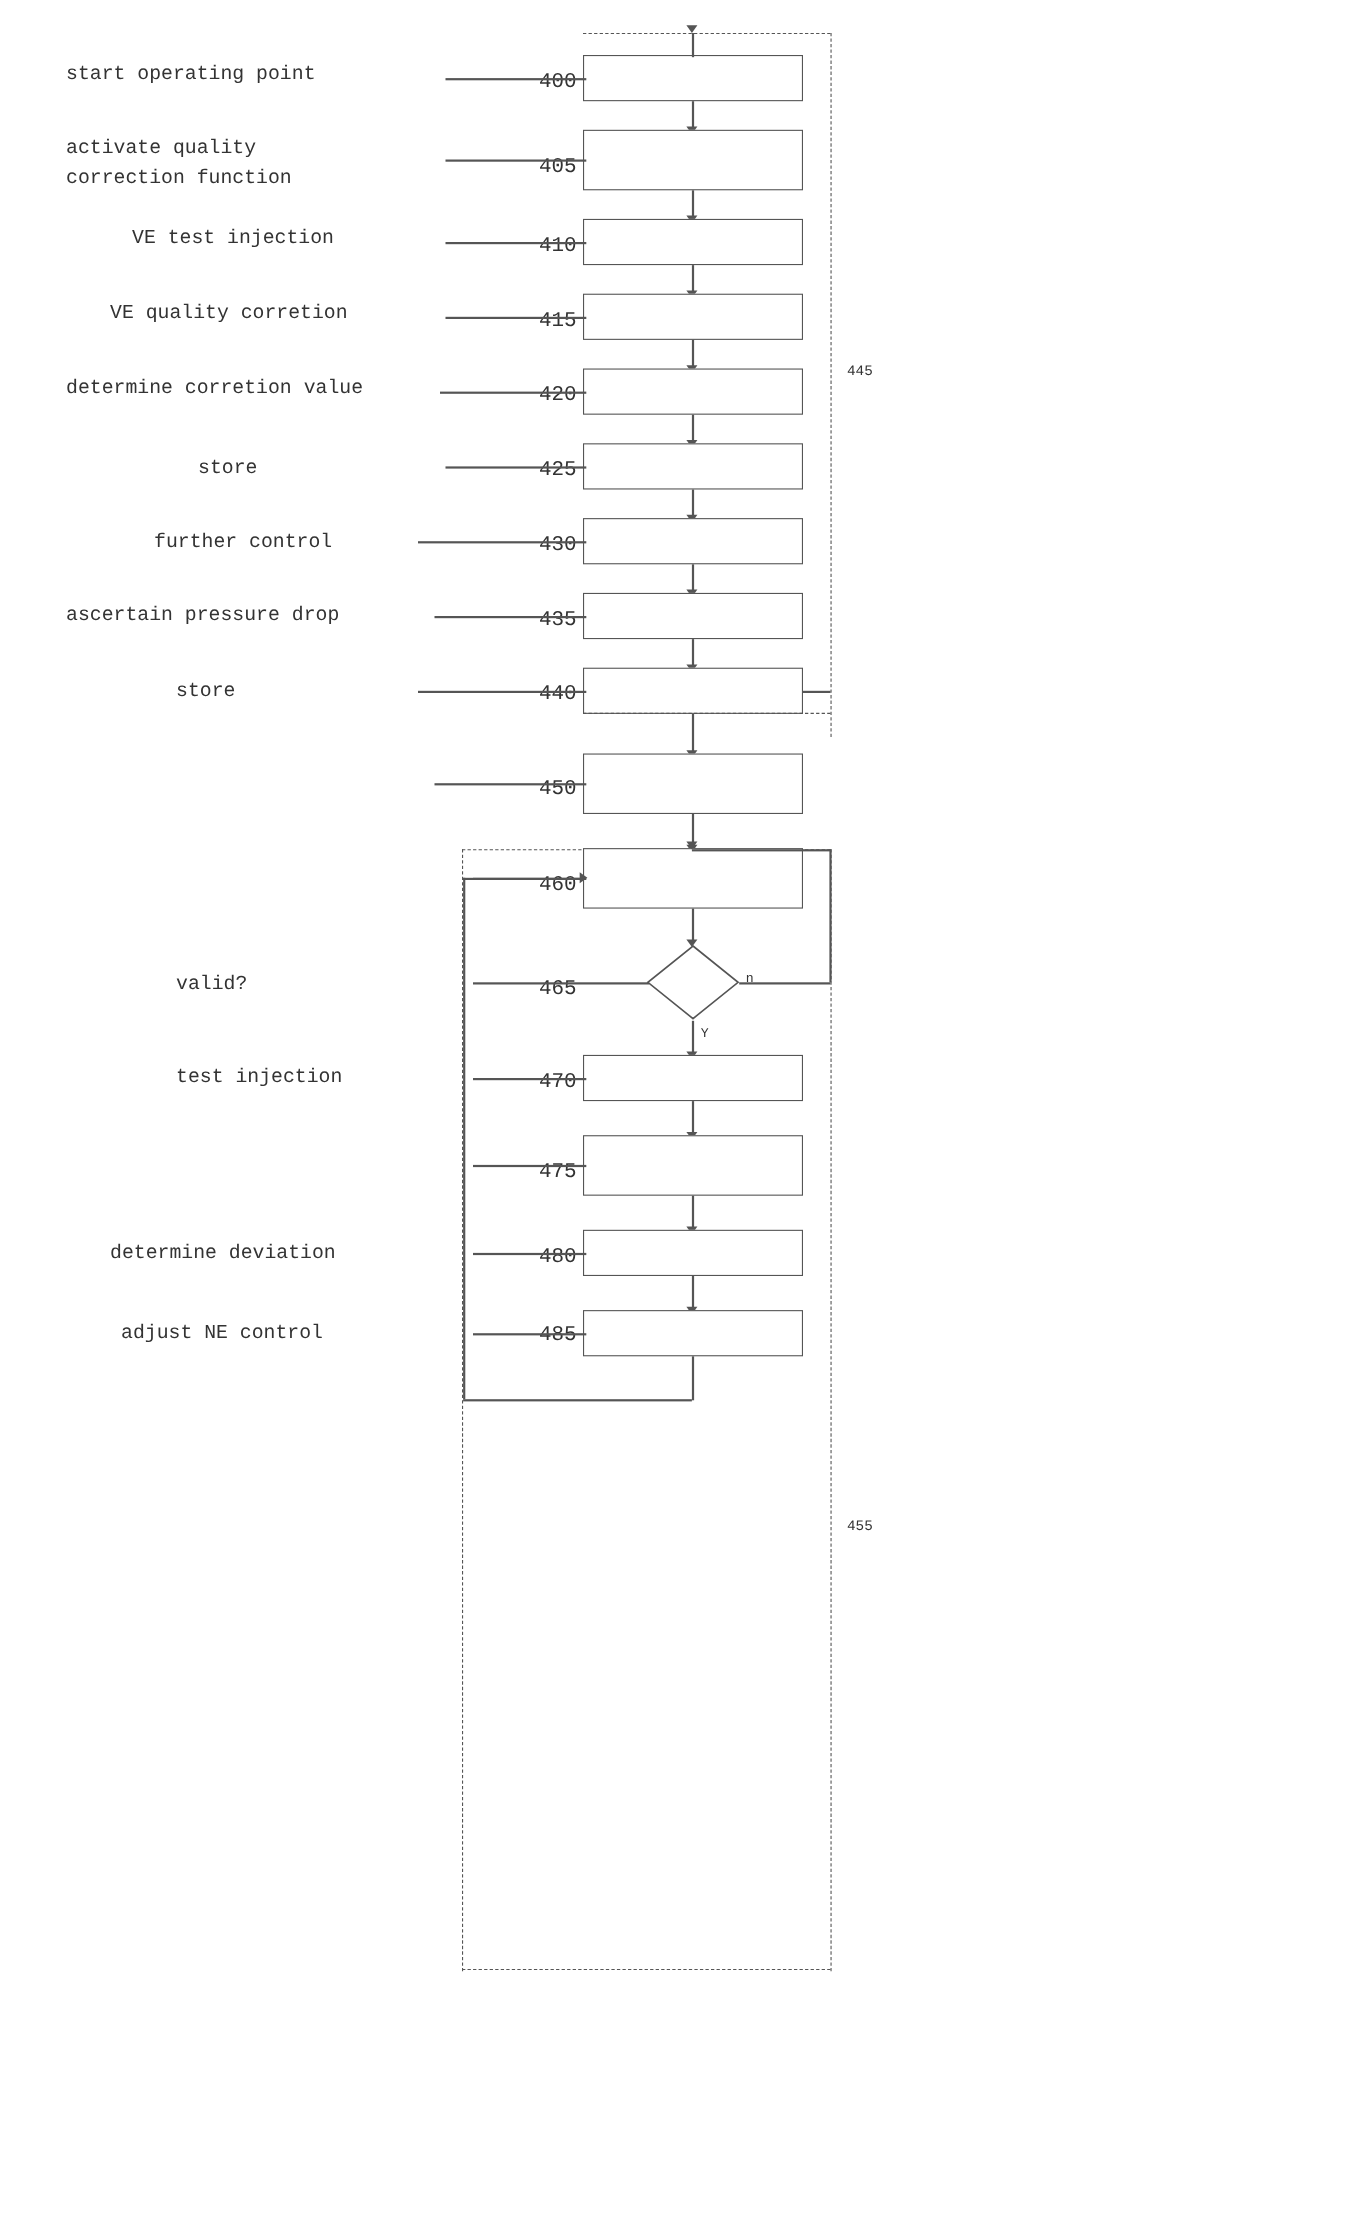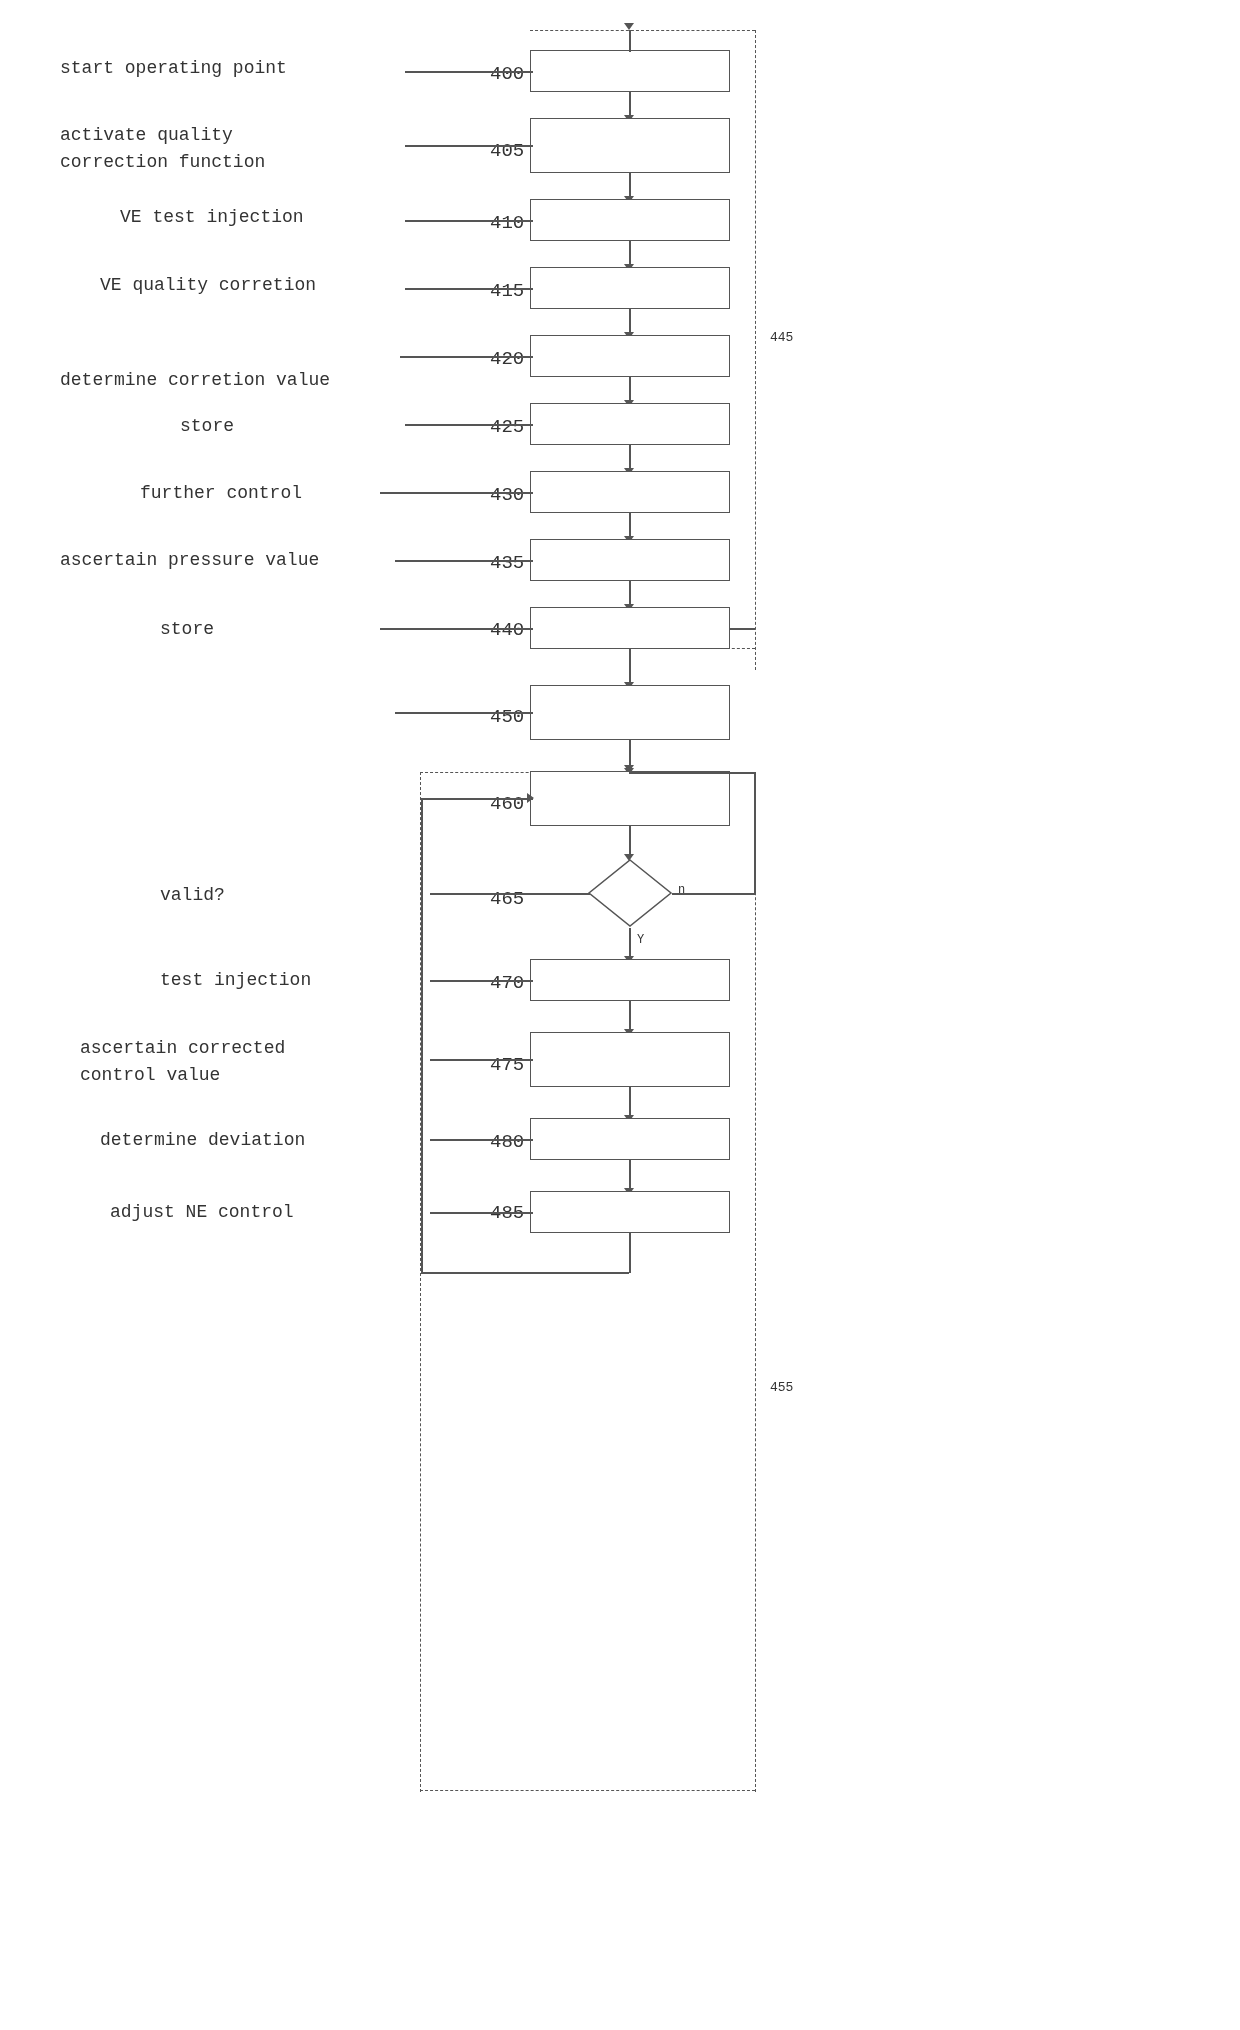--- a/index.html
+++ b/index.html
@@ -131,21 +131,21 @@
 
   <div class="flow-box" style="left:530px; top:267px; width:200px; height:42px;"></div>
   <span class="label" style="left:100px; top:275px; width:300px; text-align:left;">VE quality corretion</span>
   <span class="step-num" style="left:490px; top:280px;">415</span>
   <div class="hline" style="left:405px; top:288px; width:128px;"></div>
 
   <div class="vline" style="left:629px; top:309px; height:25px;"></div>
   <div class="arrow-down" style="left:624px; top:332px;"></div>
 
   <div class="flow-box" style="left:530px; top:335px; width:200px; height:42px;"></div>
-  <span class="label" style="left:60px; top:343px; width:350px; text-align:left;margin-top:27px;">determine corretion value</span>
+  <span class="label" style="left:60px; top:343px; width:350px; text-align:left;">determine corretion value</span>
   <span class="step-num" style="left:490px; top:348px;">420</span>
   <div class="hline" style="left:400px; top:356px; width:133px;"></div>
 
   <div class="vline" style="left:629px; top:377px; height:25px;"></div>
   <div class="arrow-down" style="left:624px; top:400px;"></div>
 
   <div class="flow-box" style="left:530px; top:403px; width:200px; height:42px;"></div>
   <span class="label" style="left:180px; top:416px; width:230px; text-align:left;">store</span>
   <span class="step-num" style="left:490px; top:416px;">425</span>
   <div class="hline" style="left:405px; top:424px; width:128px;"></div>
@@ -155,21 +155,21 @@
 
   <div class="flow-box" style="left:530px; top:471px; width:200px; height:42px;"></div>
   <span class="label" style="left:140px; top:483px; width:280px; text-align:left;">further control</span>
   <span class="step-num" style="left:490px; top:484px;">430</span>
   <div class="hline" style="left:380px; top:492px; width:153px;"></div>
 
   <div class="vline" style="left:629px; top:513px; height:25px;"></div>
   <div class="arrow-down" style="left:624px; top:536px;"></div>
 
   <div class="flow-box" style="left:530px; top:539px; width:200px; height:42px;"></div>
-  <span class="label" style="left:60px; top:550px; width:360px; text-align:left;">ascertain pressure value</span>
+  <span class="label" style="left:60px; top:550px; width:360px; text-align:left;">ascertain pressure drop</span>
   <span class="step-num" style="left:490px; top:552px;">435</span>
   <div class="hline" style="left:395px; top:560px; width:138px;"></div>
 
   <div class="vline" style="left:629px; top:581px; height:25px;"></div>
   <div class="arrow-down" style="left:624px; top:604px;"></div>
 
   <div class="flow-box" style="left:530px; top:607px; width:200px; height:42px;"></div>
   <span class="label" style="left:160px; top:619px; width:250px; text-align:left;">store</span>
   <span class="step-num" style="left:490px; top:619px;">440</span>
   <div class="hline" style="left:380px; top:628px; width:153px;"></div>
@@ -234,22 +234,20 @@
 
   <div class="flow-box" style="left:530px; top:959px; width:200px; height:42px;"></div>
   <span class="label" style="left:160px; top:970px; width:260px; text-align:left;">test injection</span>
   <span class="step-num" style="left:490px; top:972px;">470</span>
   <div class="hline" style="left:430px; top:980px; width:103px;"></div>
 
   <div class="vline" style="left:629px; top:1001px; height:30px;"></div>
   <div class="arrow-down" style="left:624px; top:1029px;"></div>
 
   <div class="flow-box" style="left:530px; top:1032px; width:200px; height:55px;"></div>
-  <span class="label" style="left:80px; top:1035px; width:330px; text-align:left; line-height:1.5;">ascertain corrected
-control value</span>
   <span class="step-num" style="left:490px; top:1054px;">475</span>
   <div class="hline" style="left:430px; top:1059px; width:103px;"></div>
 
   <div class="vline" style="left:629px; top:1087px; height:30px;"></div>
   <div class="arrow-down" style="left:624px; top:1115px;"></div>
 
   <div class="flow-box" style="left:530px; top:1118px; width:200px; height:42px;"></div>
   <span class="label" style="left:100px; top:1130px; width:310px; text-align:left;">determine deviation</span>
   <span class="step-num" style="left:490px; top:1131px;">480</span>
   <div class="hline" style="left:430px; top:1139px; width:103px;"></div>

